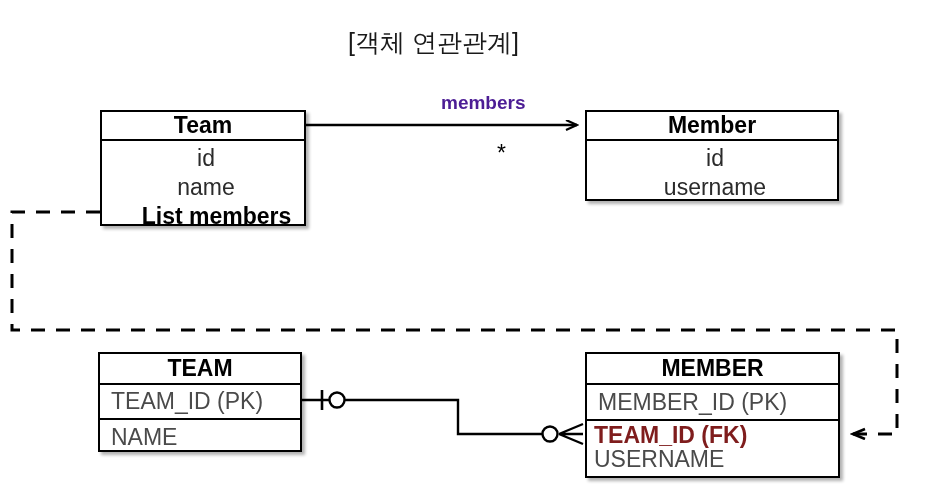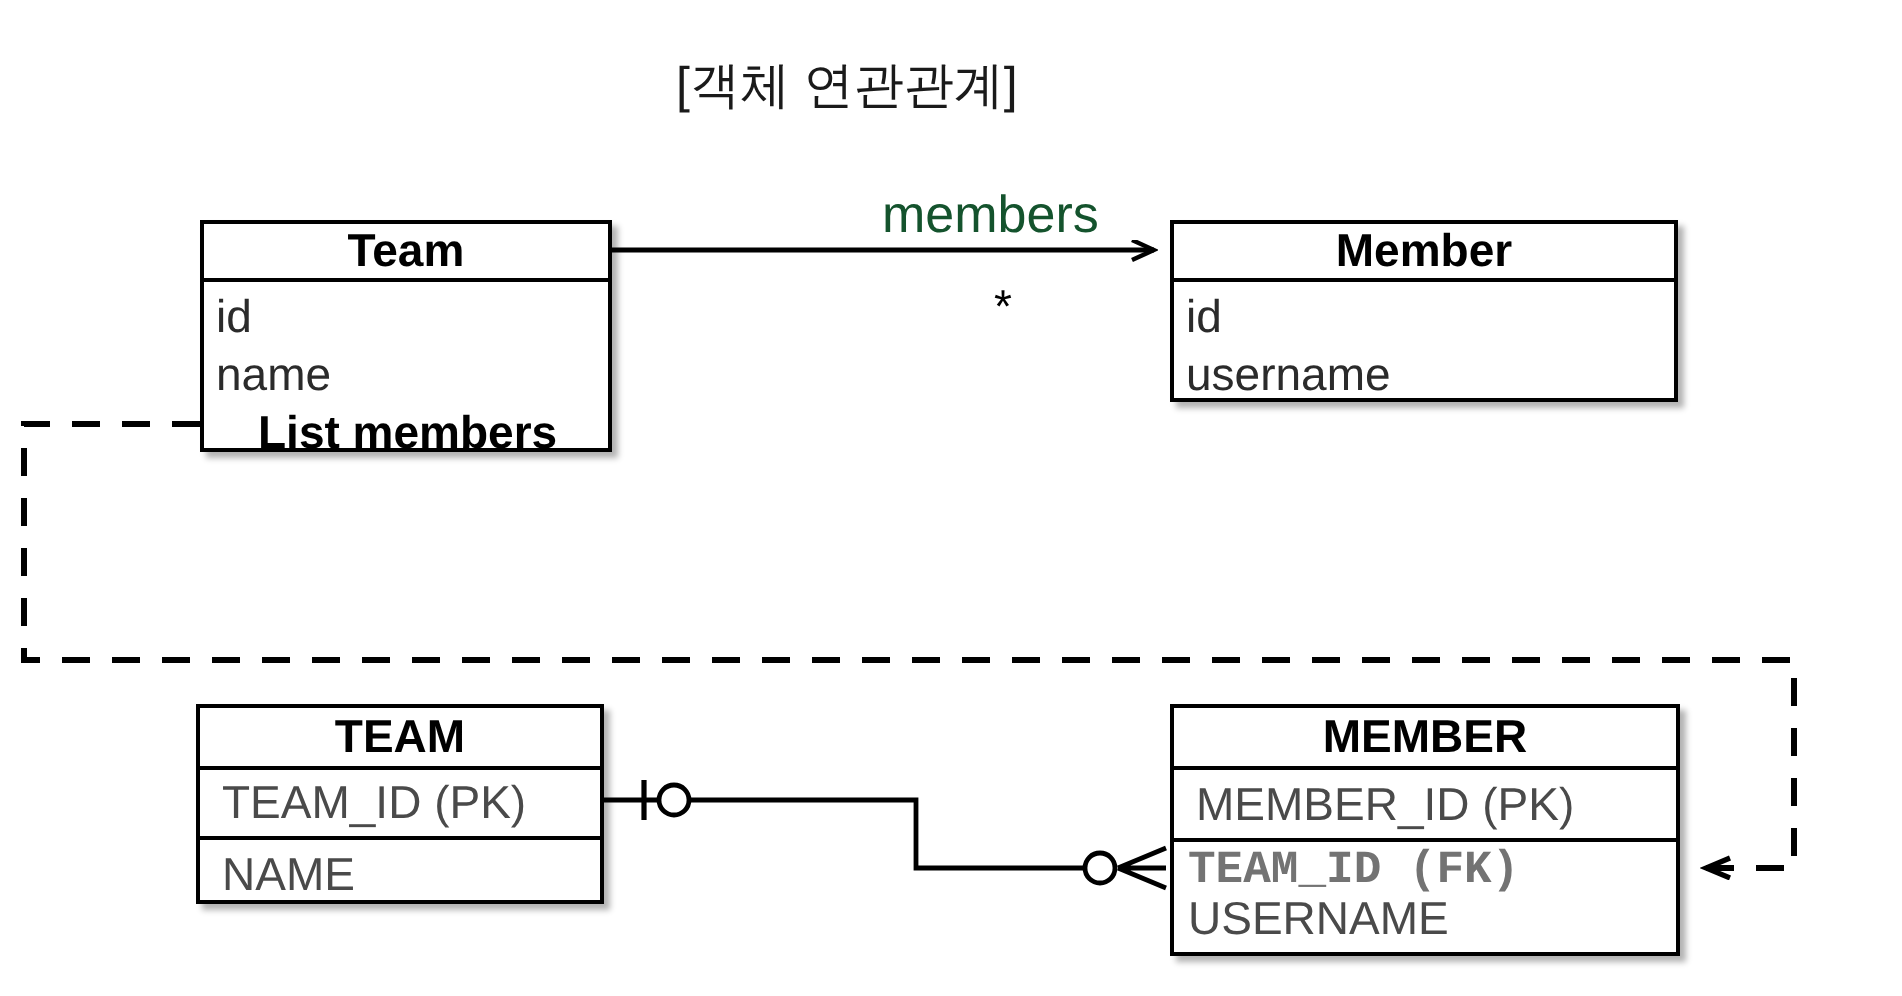--- a/index.html
+++ b/index.html
@@ -24,21 +24,21 @@
     pointer-events: none;
   }
   .title-text {
     position: absolute;
     font-size: 25px;
     color: #1a1a1a;
     white-space: nowrap;
     letter-spacing: 0px;
   }
   #title-object {
-    left: 338px;
+    left: 348px;
     top: 26px;
   }
   #title-mapping {
     left: 14px;
     top: 262px;
   }
   #title-table {
     left: 330px;
     top: 337px;
   }
@@ -56,20 +56,21 @@
     color: #000000;
     border-bottom: 2.5px solid #000000;
     line-height: 1;
     display: flex;
     align-items: center;
     justify-content: center;
   }
   .umlbox .rowsec {
     box-sizing: border-box;
     padding-left: 6px;
+    text-align: center;
   }
   .umlbox .fld {
     color: #2b2b2b;
     line-height: 1.0;
     white-space: nowrap;
   }
   .umlbox .fld.b {
     font-weight: bold;
     color: #000000;
     margin-left: 21px;
@@ -129,23 +130,22 @@
     box-sizing: border-box;
     padding-left: 7px;
   }
   .tblbox .stack .ln {
     font-size: 23px;
     color: #4a4a4a;
     line-height: 1.05;
     white-space: nowrap;
   }
   .tblbox .stack .ln.strong {
-    color: #737373;
-    font-weight: bold;
-    font-family: Liberation Mono, monospace;
+    color: #7f1d1d;
+    font-weight: bold;
   }
 
   #tbl-team {
     left: 98px;
     top: 352px;
     width: 204px;
     height: 100px;
   }
   #tbl-team .hdr { height: 31px; }
   #tbl-team .cell { height: 35px; }
@@ -155,23 +155,23 @@
     top: 352px;
     width: 255px;
     height: 126px;
   }
   #tbl-member .hdr { height: 31px; }
   #tbl-member .cell { height: 36px; }
   #tbl-member .stack { height: 56px; padding-top: 2px; }
 
   .assoc-label {
     position: absolute;
-    font-size: 26px;
-    font-weight: normal;
-    color: #14532d;
+    font-size: 19px;
+    font-weight: bold;
+    color: #4c1d95;
     white-space: nowrap;
   }
   #label-members { left: 441px; top: 92px; }
   #label-mult {
     position: absolute;
     left: 497px;
     top: 140px;
     font-size: 23px;
     color: #000000;
   }

